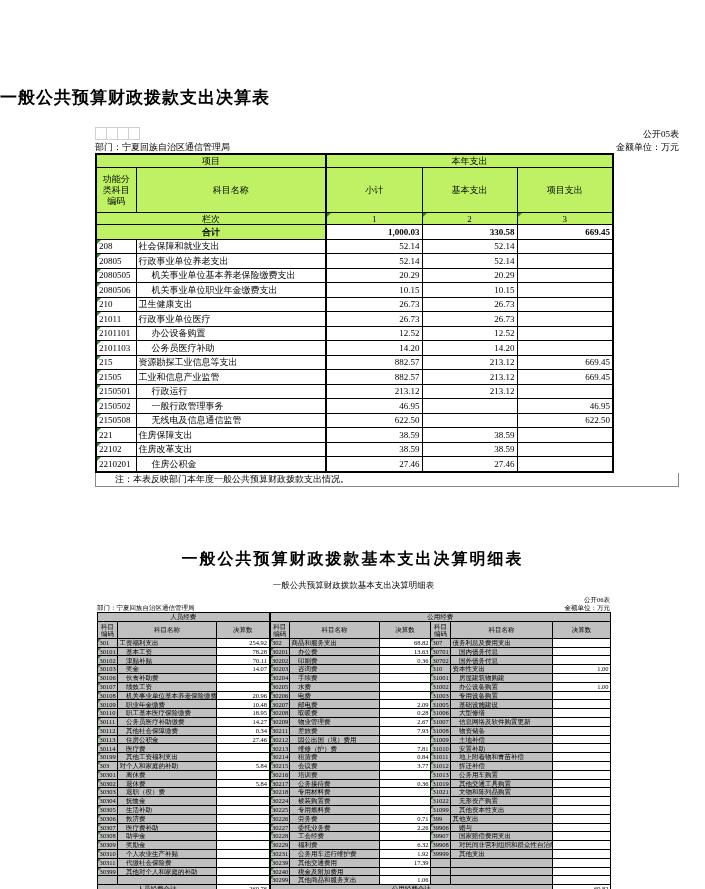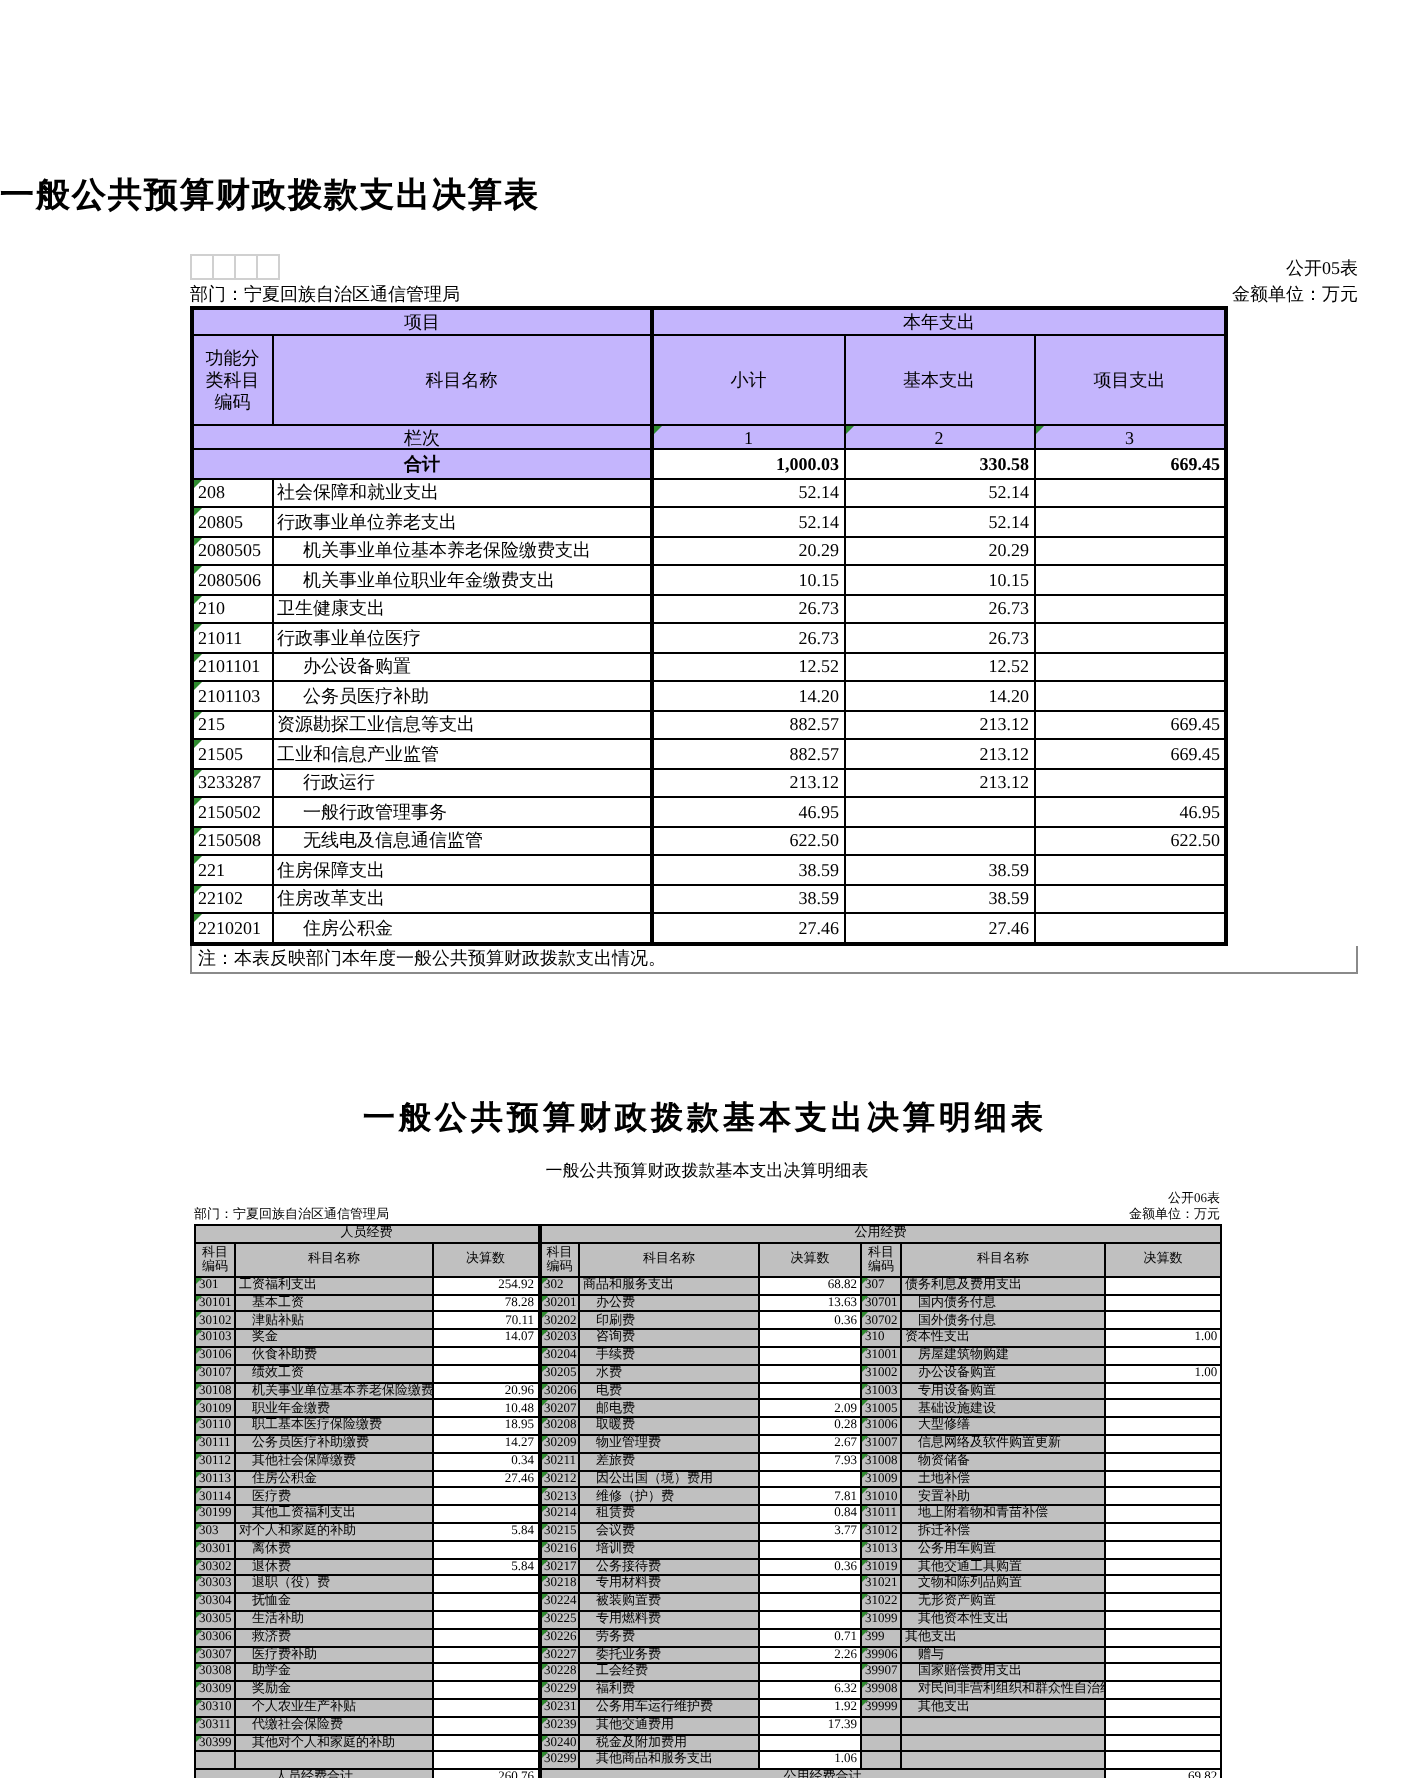--- a/index.html
+++ b/index.html
@@ -24,37 +24,37 @@
   .t1wrap .prerow{height:13px;}
   .minicell{display:inline-block;width:10px;height:11px;border-right:1px solid #d0d0d0;border-top:1px solid #d0d0d0;border-bottom:1px solid #d0d0d0;}
   .minicell:first-child{border-left:1px solid #d0d0d0;}
   .spacer{flex:1 1 auto;}
   #t1{border-collapse:collapse;table-layout:fixed;width:517px;border:2px solid #000;}
   #t1 th,#t1 td{
     border:1px solid #000;font-size:9px;line-height:10px;height:13.5px;
     padding:0 2px;overflow:hidden;white-space:nowrap;font-weight:normal;
     vertical-align:middle;text-align:left;position:relative;
   }
-  #t1 .hd{background:#c4b5fd;text-align:center;}
+  #t1 .hd{background:#bef264;text-align:center;}
   #t1 tr.r-top th{height:12px;}
   #t1 tr.r-big th{height:44px;}
   #t1 tr.r-rank th,#t1 tr.r-rank td{height:11px;}
   #t1 .wrapcell{white-space:normal;line-height:11px;}
   .num{text-align:right !important;}
   .center{text-align:center !important;}
   .bold{font-weight:bold !important;}
   .ind1{padding-left:15px !important;}
   .groupL{border-left:2px solid #000 !important;}
   .gt::before{
     content:"";position:absolute;left:0;top:0;width:0;height:0;
     border-top:4px solid #2e8b2e;border-right:4px solid transparent;
   }
   .note1{
     border:1px solid #8a8a8a;border-top:none;height:13px;line-height:13px;
-    font-size:9px;padding:0 3px;white-space:nowrap;overflow:hidden;
+    font-size:9px;padding:0 19px;white-space:nowrap;overflow:hidden;
   }
   
   .t2wrap{position:absolute;left:97px;top:580px;width:513px;}
   .innerTitle{font-size:8.5px;line-height:11px;height:11px;text-align:center;}
   .vspace{height:5px;}
   .t2wrap .prerow{height:8px;font-size:6.5px;line-height:8px;}
   #t2{border-collapse:collapse;table-layout:fixed;width:513px;border:1.5px solid #000;}
   #t2 th,#t2 td{
     border:0.8px solid #000;font-size:6.5px;line-height:7.5px;height:7.8px;
     padding:0 1.5px;overflow:hidden;white-space:nowrap;font-weight:normal;
@@ -185,21 +185,21 @@
           <td class="num">669.45</td>
         </tr>
         <tr>
           <td class="gt">21505</td>
           <td>工业和信息产业监管</td>
           <td class="num groupL">882.57</td>
           <td class="num">213.12</td>
           <td class="num">669.45</td>
         </tr>
         <tr>
-          <td class="gt">3233287</td>
+          <td class="gt">2150501</td>
           <td class="ind1">行政运行</td>
           <td class="num groupL">213.12</td>
           <td class="num">213.12</td>
           <td class="num"></td>
         </tr>
         <tr>
           <td class="gt">2150502</td>
           <td class="ind1">一般行政管理事务</td>
           <td class="num groupL">46.95</td>
           <td class="num"></td>

